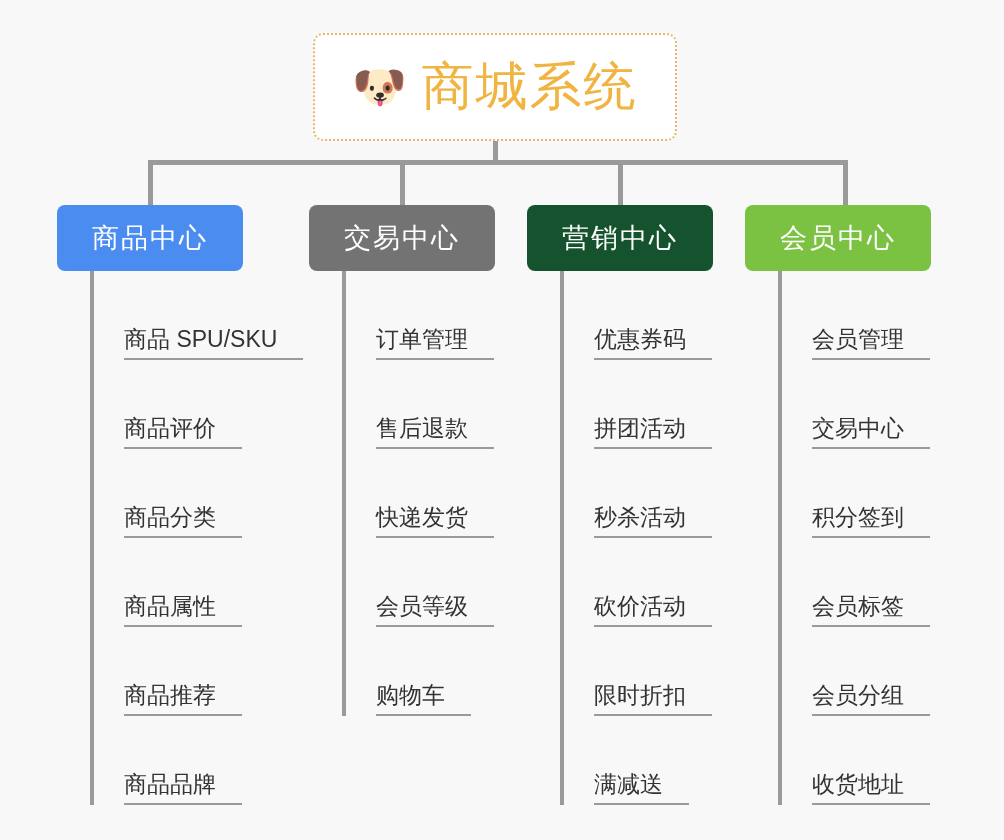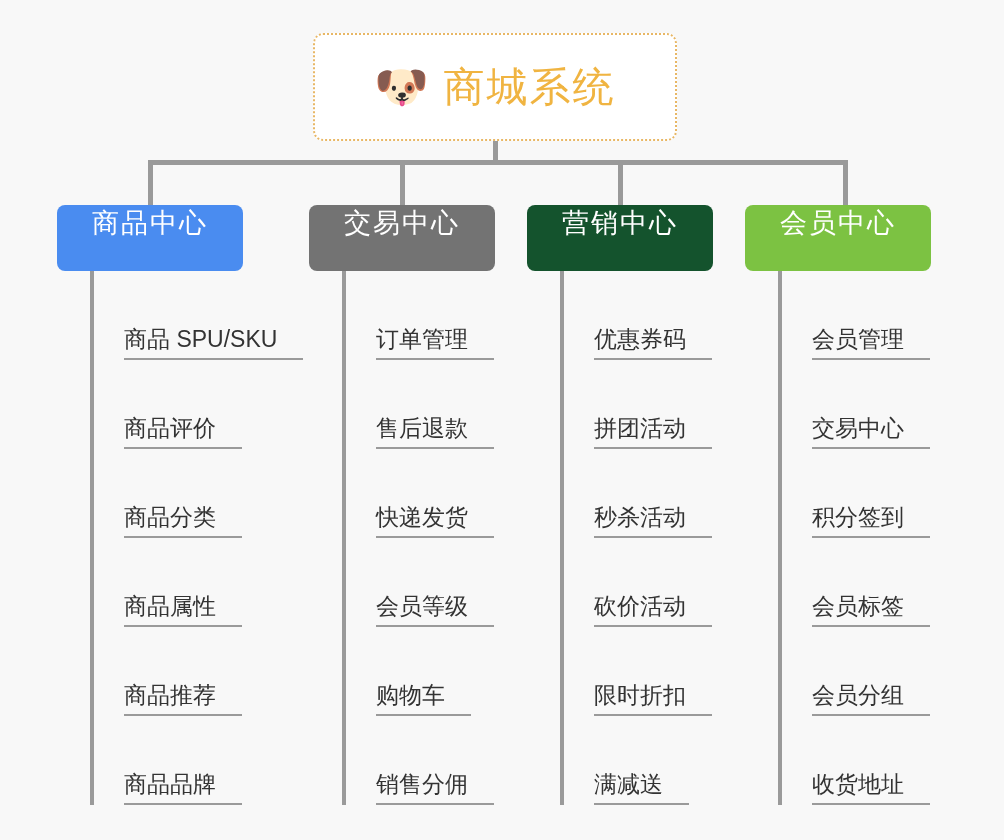--- a/index.html
+++ b/index.html
@@ -34,21 +34,21 @@
     align-items: center;
     justify-content: center;
     gap: 14px;
   }
   .root-emoji {
     font-size: 44px;
     line-height: 1;
     display: block;
   }
   .root-title {
-    font-size: 41px;
+    font-size: 52px;
     color: #f0b441;
     letter-spacing: 2px;
     white-space: nowrap;
   }
 
   
   .conn {
     position: absolute;
     background: #9a9a9a;
   }
@@ -58,21 +58,21 @@
   
   .column {
     position: absolute;
     top: 205px;
     width: 186px;
   }
   .col-header {
     height: 66px;
     border-radius: 8px;
     display: flex;
-    align-items: flex-start;
+    align-items: center;
     justify-content: center;
     color: #ffffff;
     font-size: 27px;
     letter-spacing: 2px;
     box-sizing: border-box;
   }
   .leaf-stack {
     position: relative;
     margin-left: 33px;
     border-left: 4px solid #9a9a9a;
@@ -154,23 +154,20 @@
       </div>
       <div class="leaf">
         <span class="leaf-text">快递发货</span>
       </div>
       <div class="leaf">
         <span class="leaf-text">会员等级</span>
       </div>
       <div class="leaf">
         <span class="leaf-text">购物车</span>
       </div>
-      <div class="leaf">
-        <span class="leaf-text">销售分佣</span>
-      </div>
     </div>
   </div>
 
   <div class="column" style="left:527px; width:186px;">
     <div class="col-header" style="background:#14532d;">
       <span>营销中心</span>
     </div>
     <div class="leaf-stack">
       <div class="leaf">
         <span class="leaf-text">优惠券码</span>

